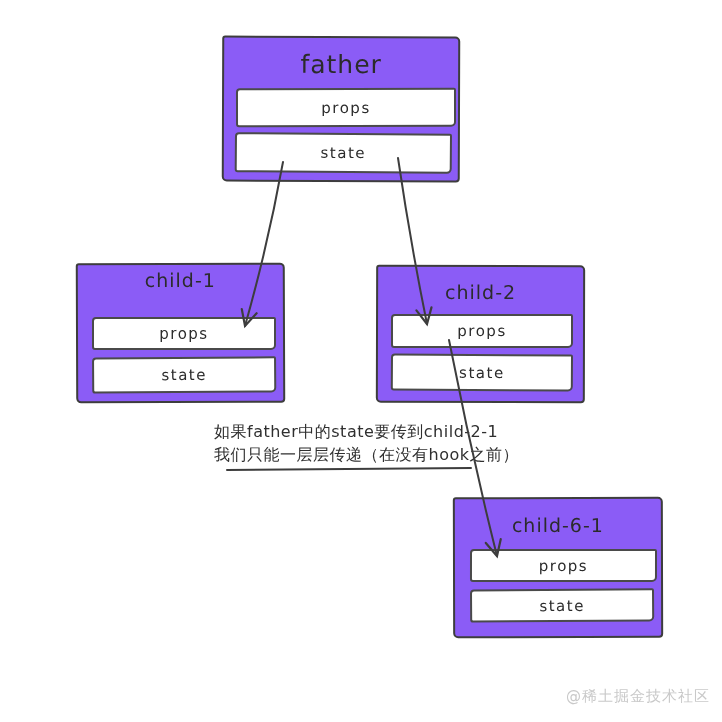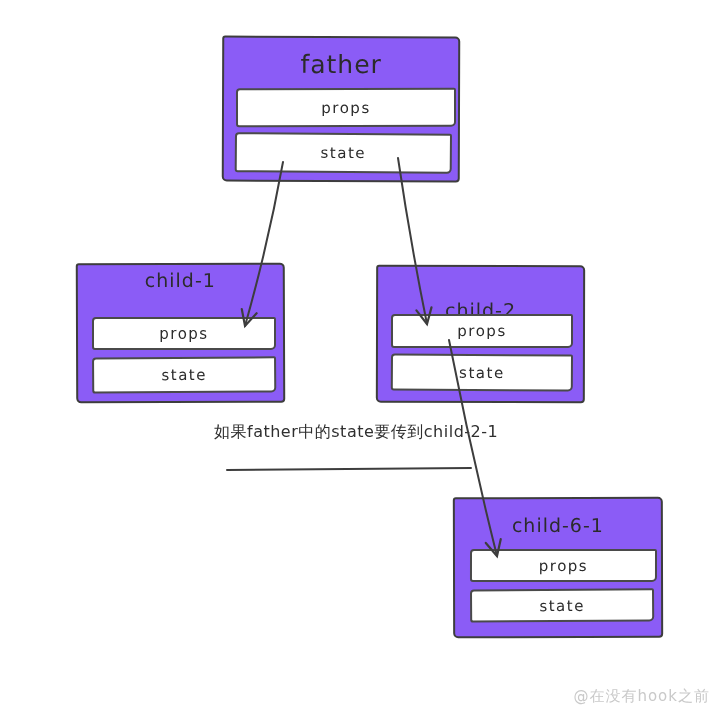--- a/index.html
+++ b/index.html
@@ -54,21 +54,21 @@
   #node-father .field-1 { left: 11px; top: 95px; width: 217px; height: 40px; transform: rotate(0.25deg); }
 
   
   #node-child1 { left: 76px; top: 263px; width: 209px; height: 140px; transform: rotate(-0.2deg); }
   #node-child1 .node-title { top: 4px; font-size: 19px; text-align: center; }
   #node-child1 .field-0 { left: 14px; top: 52px; width: 184px; height: 33px; transform: rotate(0.2deg); }
   #node-child1 .field-1 { left: 14px; top: 92px; width: 184px; height: 36px; transform: rotate(-0.2deg); }
 
   
   #node-child2 { left: 376px; top: 265px; width: 209px; height: 138px; transform: rotate(0.15deg); }
-  #node-child2 .node-title { top: 32px; font-size: 19px; }
+  #node-child2 .node-title { top: 14px; font-size: 19px; }
   #node-child2 .field-0 { left: 13px; top: 47px; width: 182px; height: 34px; transform: rotate(-0.2deg); }
   #node-child2 .field-1 { left: 13px; top: 87px; width: 182px; height: 37px; transform: rotate(0.2deg); }
 
   
   #node-child21 { left: 453px; top: 497px; width: 210px; height: 141px; transform: rotate(-0.15deg); }
   #node-child21 .node-title { top: 15px; font-size: 19px; }
   #node-child21 .field-0 { left: 15px; top: 50px; width: 187px; height: 33px; transform: rotate(0.2deg); }
   #node-child21 .field-1 { left: 15px; top: 90px; width: 184px; height: 33px; transform: rotate(-0.25deg); }
 
   
@@ -128,23 +128,24 @@
   </div>
 
   <div class="node" id="node-child21">
     <div class="node-title">child-6-1</div>
     <div class="field field-0">props</div>
     <div class="field field-1">state</div>
   </div>
 
   <div id="annotation">
     <div>如果father中的state要传到child-2-1</div>
+    <div>我们只能一层层传递（在没有hook之前）</div>
   </div>
 
-  <div id="watermark">@在没有hook之前</div>
+  <div id="watermark">@稀土掘金技术社区</div>
 
   <svg id="arrows" width="722" height="722" viewBox="0 0 722 722" xmlns="http://www.w3.org/2000/svg">
     <defs>
       <marker id="arrowhead" viewBox="0 0 20 20" refX="17" refY="10" markerWidth="22" markerHeight="22" markerUnits="userSpaceOnUse" orient="auto">
         <path d="M3 3 L17 10 L3 17" fill="none" stroke="#3d3d3d" stroke-width="2" stroke-linecap="round"></path>
       </marker>
     </defs>
     <path d="M283 162 Q268 245 245 326" fill="none" stroke="#3d3d3d" stroke-width="2" stroke-linecap="round" marker-end="url(#arrowhead)"></path>
     <path d="M398 158 Q410 240 427 324" fill="none" stroke="#3d3d3d" stroke-width="2" stroke-linecap="round" marker-end="url(#arrowhead)"></path>
     <path d="M449 340 Q470 448 497 556" fill="none" stroke="#3d3d3d" stroke-width="2" stroke-linecap="round" marker-end="url(#arrowhead)"></path>

